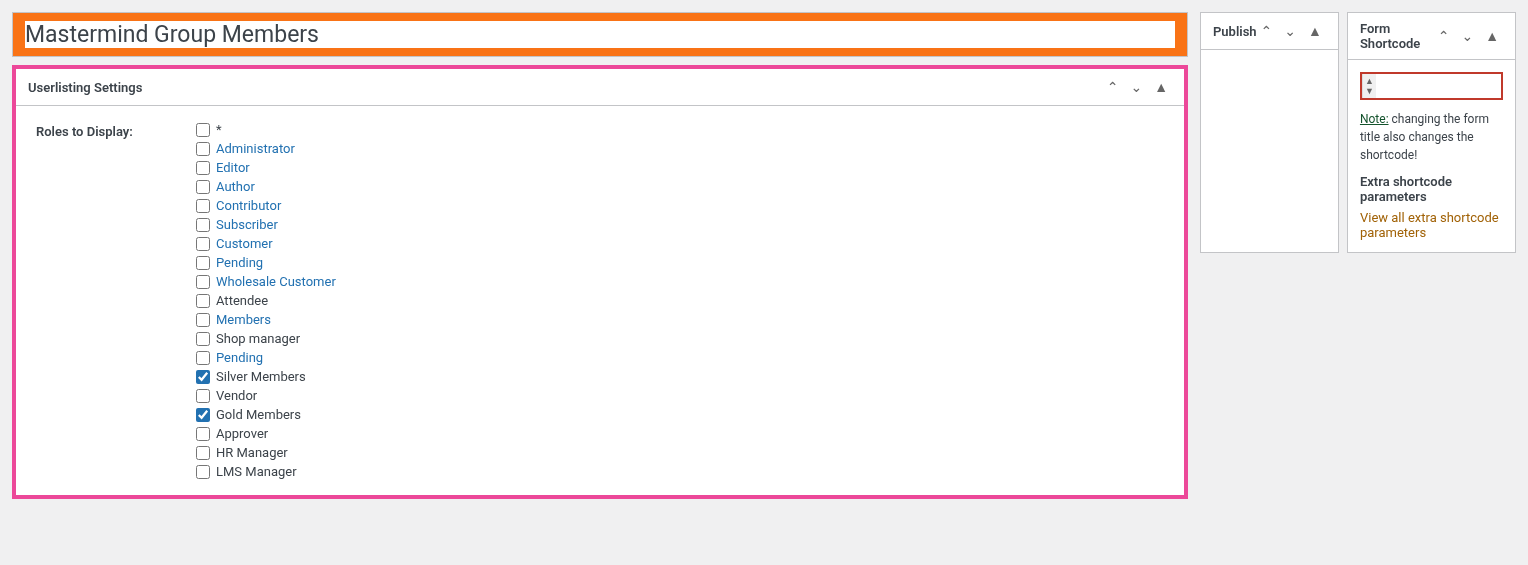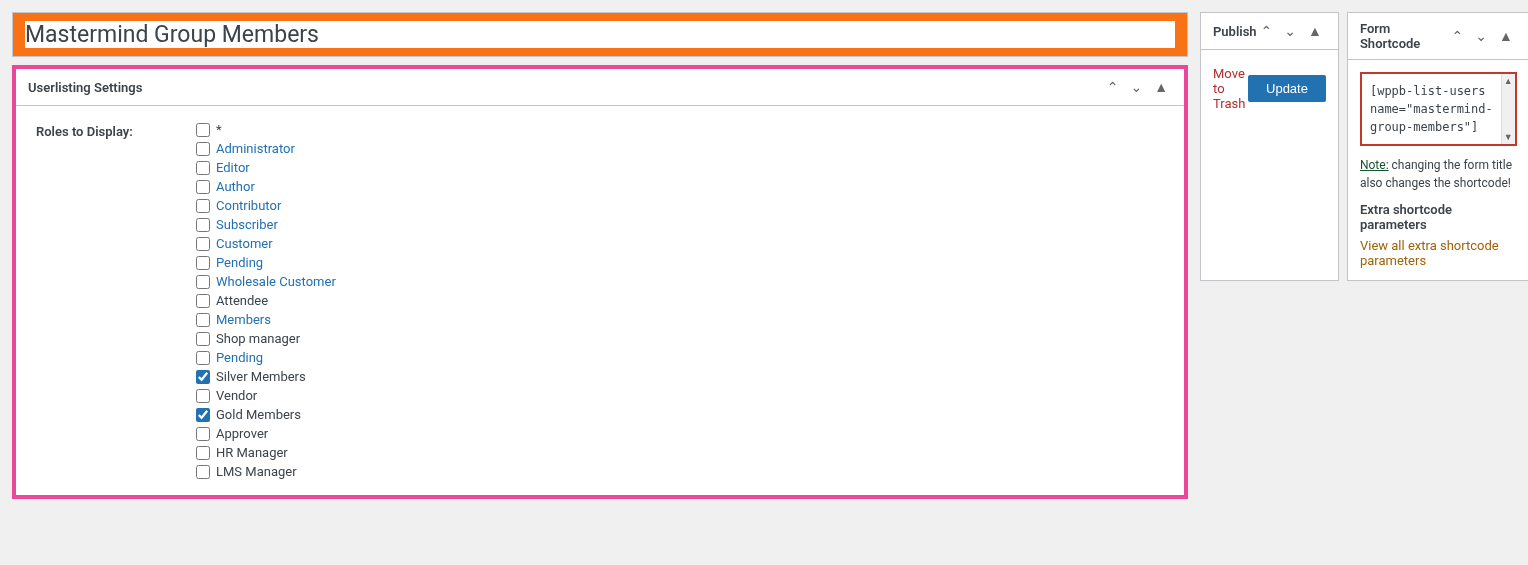--- a/index.html
+++ b/index.html
@@ -313,40 +313,33 @@
 
     <div class="sidebar-panel">
       <div class="sidebar-panel-header">
         <span class="sidebar-panel-title">Publish</span>
         <div class="panel-header-controls">
           <button class="ctrl-btn">⌃</button>
           <button class="ctrl-btn">⌄</button>
           <button class="ctrl-btn">▲</button>
         </div>
       </div>
-      <div class="sidebar-panel-body">
-        <div class="publish-actions">
-          <a href="#" class="move-to-trash">Move to Trash</a>
-          <button class="update-btn">Update</button>
-        </div>
-      </div>
     </div>
 
     <div class="sidebar-panel">
       <div class="sidebar-panel-header">
         <span class="sidebar-panel-title">Form Shortcode</span>
         <div class="panel-header-controls">
           <button class="ctrl-btn">⌃</button>
           <button class="ctrl-btn">⌄</button>
           <button class="ctrl-btn">▲</button>
         </div>
       </div>
       <div class="sidebar-panel-body">
         <div class="shortcode-box-wrapper">
-          <div class="shortcode-box">[wppb-list-users name="mastermind-group-members"]</div>
           <div class="shortcode-scroll">
             <span class="scroll-arrow">▲</span>
             <span class="scroll-arrow">▼</span>
           </div>
         </div>
         <p class="shortcode-note" id="shortcode-note-el"><span style="color:#14532d;text-decoration:underline;">Note:</span> changing the form title also changes the shortcode!</p>
         <p class="extra-params-title">Extra shortcode parameters</p>
         <a href="#" class="view-params-link">View all extra shortcode parameters</a>
       </div>
     </div>

